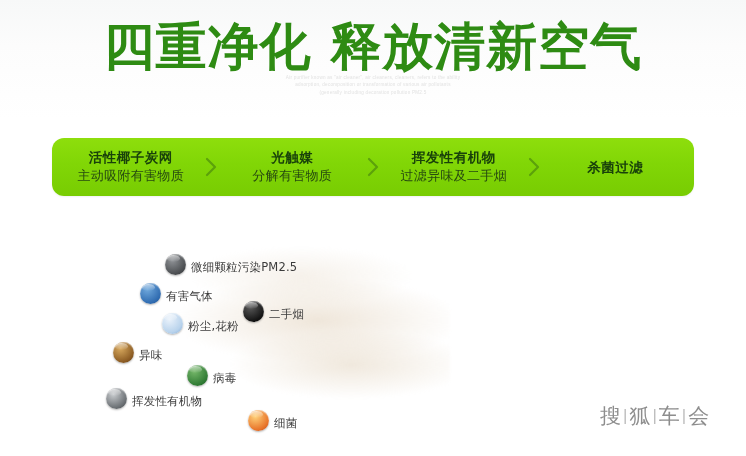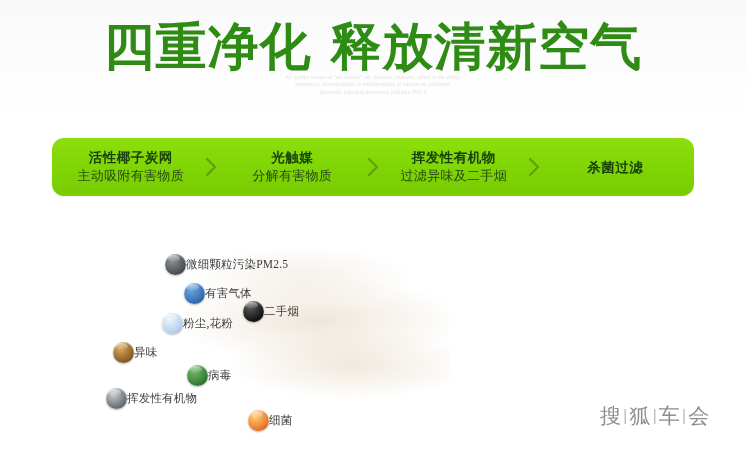--- a/index.html
+++ b/index.html
@@ -51,21 +51,21 @@
   .haze{
     position:absolute;left:120px;top:10px;width:330px;height:220px;
     background:
       radial-gradient(ellipse 200px 60px at 60% 42%,rgba(226,210,188,.55) 0%,rgba(226,210,188,0) 72%),
       radial-gradient(ellipse 170px 48px at 70% 62%,rgba(222,205,180,.45) 0%,rgba(222,205,180,0) 72%),
       radial-gradient(ellipse 150px 40px at 55% 22%,rgba(232,220,203,.40) 0%,rgba(232,220,203,0) 75%);
     filter:blur(1px);
   }
 
   
-  .poll{position:absolute;display:flex;align-items:center;white-space:nowrap;font-family:Liberation Serif, serif;}
+  .poll{position:absolute;display:flex;align-items:flex-end;gap:5px;white-space:nowrap;}
   .poll .pico{
     width:21px;height:21px;border-radius:50%;flex:0 0 21px;
     box-shadow:0 1px 2px rgba(0,0,0,.30), inset 0 1px 1px rgba(255,255,255,.45);
     position:relative;overflow:hidden;
   }
   .poll .pico::after{
     content:"";position:absolute;left:2px;top:1px;width:13px;height:7px;border-radius:50%;
     background:linear-gradient(180deg,rgba(255,255,255,.6),rgba(255,255,255,0));
   }
   .poll .plabel{font-size:11.5px;color:#3b3b3b;letter-spacing:.2px;}
@@ -143,21 +143,21 @@
 
   <div class="scene">
 
     <div class="haze"></div>
 
     <div class="poll" style="left:165px;top:36px;">
       <span class="pico ic-pm"></span>
       <span class="plabel">微细颗粒污染PM2.5</span>
     </div>
 
-    <div class="poll" style="left:140px;top:65px;margin-left:44px;">
+    <div class="poll" style="left:140px;top:65px;">
       <span class="pico ic-gas"></span>
       <span class="plabel">有害气体</span>
     </div>
 
     <div class="poll" style="left:243px;top:83px;">
       <span class="pico ic-smoke"></span>
       <span class="plabel">二手烟</span>
     </div>
 
     <div class="poll" style="left:162px;top:95px;">

